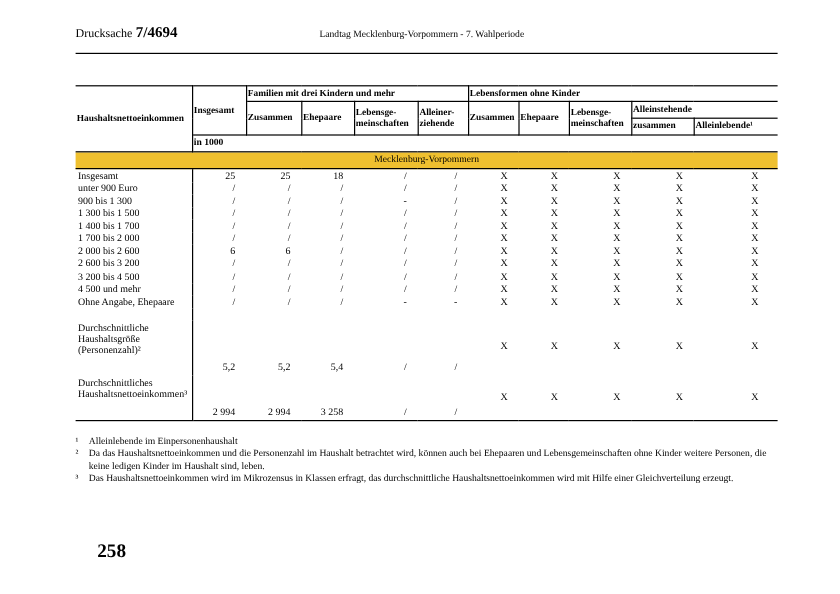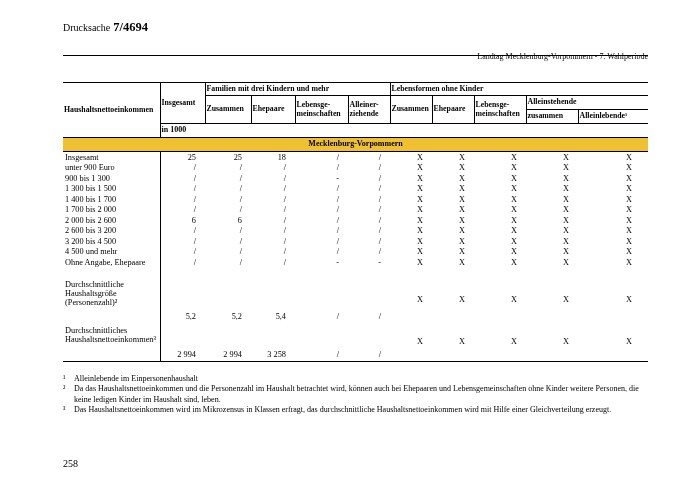--- a/index.html
+++ b/index.html
@@ -4,42 +4,42 @@
 <title>Drucksache 7/4694</title>
 <style>
   html,body{margin:0;padding:0;}
   body{
     width:700px;height:495px;background:#fff;color:#000;
     font-family:"Liberation Serif", serif;overflow:hidden;
   }
   .page{position:relative;width:700px;height:495px;box-sizing:border-box;padding:20px 52px 0 63px;}
 
   
-  .doc-header{position:relative;border-bottom:1px solid #000;padding-bottom:20px;height:15px;}
+  .doc-header{position:relative;border-bottom:1px solid #000;padding-bottom:9px;height:15px;}
   .doc-id{position:absolute;left:0;top:0;font-size:10px;white-space:nowrap;}
   .doc-id .num{font-size:12.5px;font-weight:bold;margin-left:3px;}
-  .parliament{position:absolute;left:0;right:0;top:4px;text-align:right;font-size:8px;margin-top:28px;}
+  .parliament{position:absolute;left:0;right:8px;top:4px;text-align:center;font-size:8px;}
 
   
   table.stats{
     border-collapse:collapse;table-layout:fixed;width:585px;margin-top:26px;
     border-top:1px solid #000;border-bottom:1px solid #000;line-height:1.1;
   }
   .stats th{
     border:1px solid #000;font-weight:bold;font-size:7.8px;text-align:left;
     vertical-align:middle;padding:1px 1px;white-space:pre-line;
   }
   .stats th.hl{border-left-style:hidden;}
   .stats th.hr{border-right-style:hidden;}
   .stats tr.h1{height:13px;}
   .stats tr.h2{height:14px;}
   .stats tr.h3{height:14px;}
   .stats th.unit{height:11px;font-size:8px;}
   .stats tr.region td{
-    height:11px;text-align:center;font-weight:bold;font-size:8px;
+    height:11px;text-align:center;font-weight:normal;font-size:8px;
     border-top:1px solid #000;border-bottom:1px solid #000;
     border-left-style:hidden;border-right-style:hidden;
   }
   .stats tbody td{font-size:8.3px;padding:0 9px 0 2px;height:10.5px;vertical-align:middle;white-space:pre-line;}
   .stats tbody td.lbl{border-right:1px solid #000;text-align:left;padding-right:2px;}
   .stats tbody td.val{text-align:right;}
   .stats tbody td:last-child{padding-right:16px;}
   .stats tr.spacer td{height:10px;}
   .stats tr.srow td.val{vertical-align:bottom;padding-bottom:2px;}
   .stats tr.srow td.xcell{vertical-align:middle;}
@@ -47,21 +47,21 @@
   .stats tr.s1{height:46px;margin-top:20px;}
   .stats tr.s2{height:38px;}
 
   
   .notes{margin-top:12px;width:585px;font-size:8px;line-height:1.3;}
   .source-line{margin-bottom:1px;}
   .note{display:flex;}
   .note .marker{flex:0 0 11px;}
   .note .text{flex:1;}
 
-  .page-num{position:absolute;left:63px;bottom:26px;font-size:10px;}
+  .page-num{position:absolute;left:81px;bottom:26px;font-size:16px;font-weight:bold;}
 </style>
 </head>
 <body>
 
 <div class="page">
 
   <div class="doc-header">
     <div class="doc-id">
       <span>Drucksache</span><span class="num">7/4694</span>
     </div>

